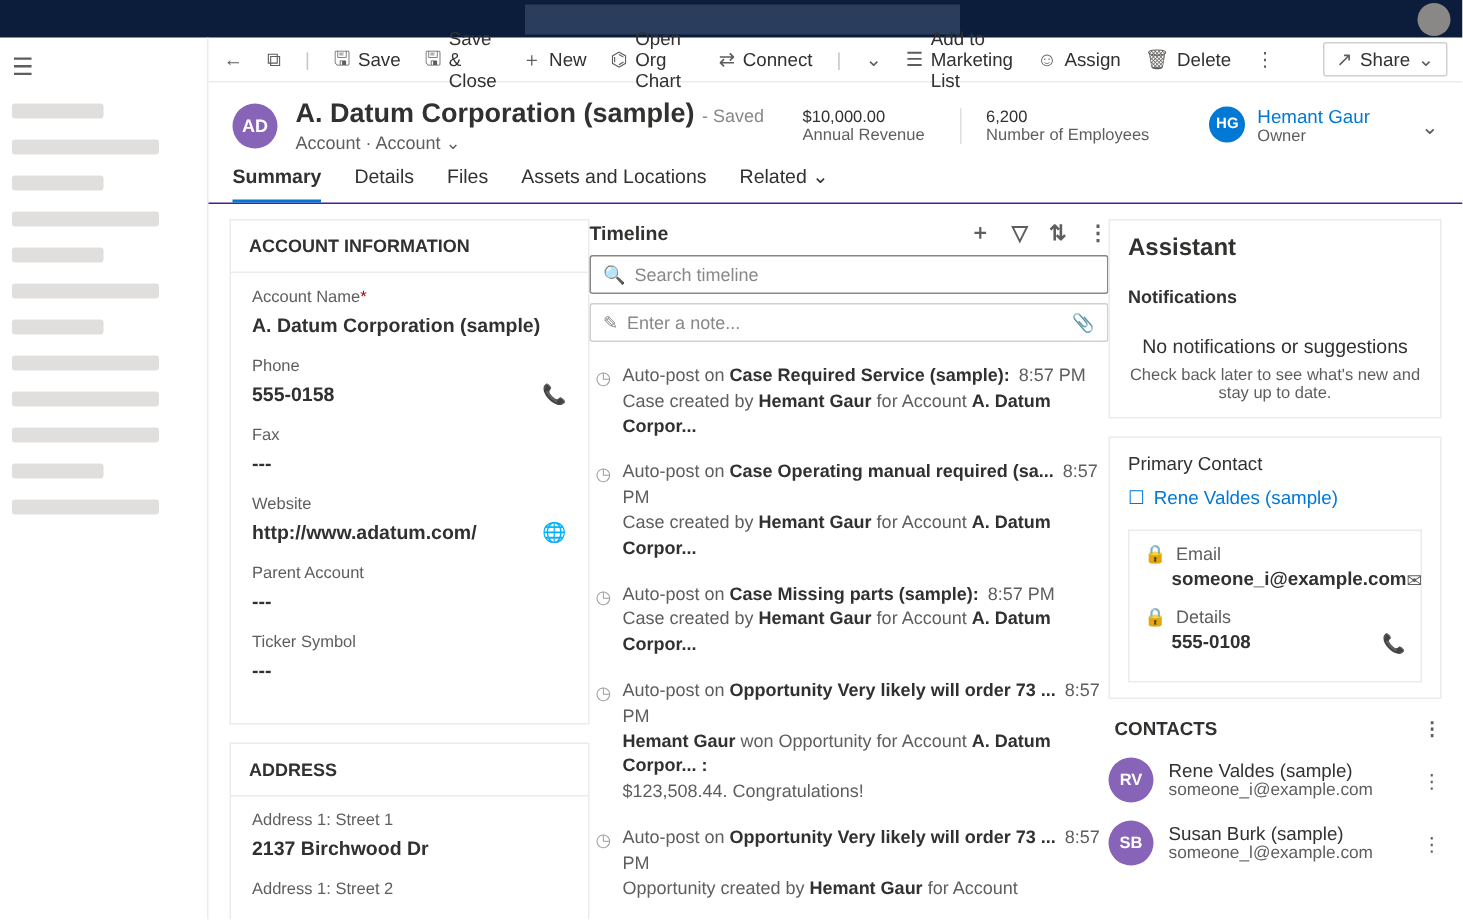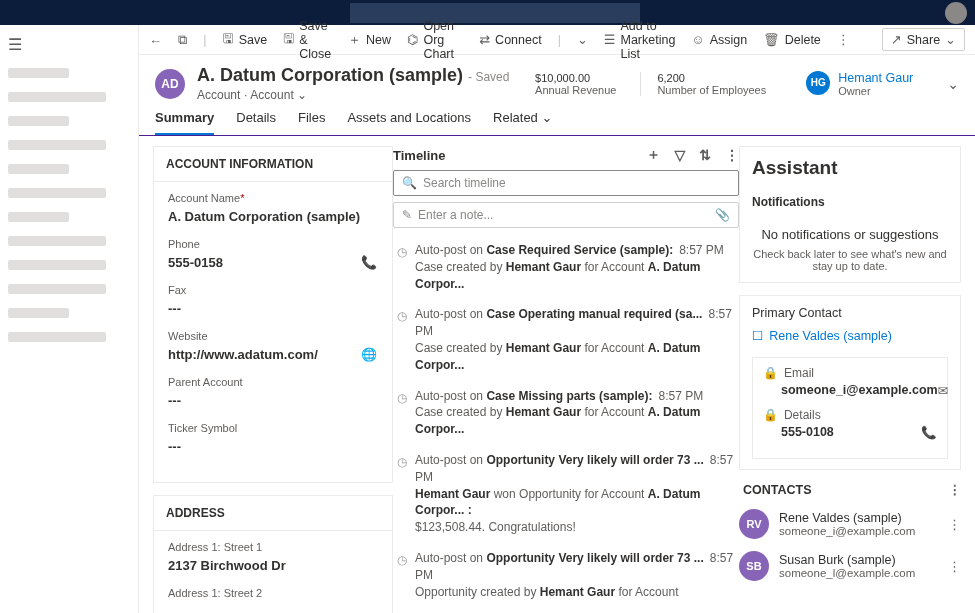--- a/index.html
+++ b/index.html
@@ -56,21 +56,21 @@
 .searchbox { border:1px solid #8a8886; border-radius:2px; padding:5px 8px; font-size:12px; color:#8a8886; margin-bottom:6px; display:flex; align-items:center; gap:6px; }
 .notebox { border:1px solid #d2d0ce; border-radius:2px; padding:5px 8px; font-size:12px; color:#8a8886; margin-bottom:8px; display:flex; align-items:center; gap:6px; }
 .notebox .clip { margin-left:auto; }
 .tl-item { padding:6px 0 8px 22px; position:relative; font-size:12px; line-height:1.4; }
 .tl-item .dot { position:absolute; left:4px; top:8px; color:#a19f9d; font-size:12px; }
 .tl-item .row1 { color:#605e5c; }
 .tl-item .row1 b { color:#323130; font-weight:600; }
 .tl-item .row1 .time { color:#605e5c; margin-left:6px; }
 .tl-item .row2 { color:#605e5c; }
 .tl-item .row2 b { color:#323130; font-weight:600; }
-.assist { font-size:19px; font-weight:600; }
+.assist { font-size:16px; font-weight:600; }
 .assist-sub { font-size:12px; font-weight:600; margin-top:16px; }
 .assist-msg { text-align:center; margin-top:18px; }
 .assist-msg .big { font-size:13px; font-weight:400; margin-bottom:6px; }
 .assist-msg .small { font-size:11px; color:#605e5c; }
 .pcontact { padding:10px 12px; }
 .pcontact .pclabel { font-size:12.5px; color:#323130; margin-bottom:8px; }
 .pcontact .pclink { color:#0078d4; font-size:12.5px; display:flex; align-items:center; gap:6px; cursor:pointer; }
 .pcontact .pcbox { border:1px solid #edebe9; margin-top:14px; padding:8px 10px; }
 .pcbox .pcsub { font-size:12px; color:#605e5c; display:flex; align-items:center; gap:6px; margin-bottom:3px; }
 .pcbox .pcval { font-size:12.5px; font-weight:600; margin-bottom:10px; display:flex; justify-content:space-between; padding-left:18px; }

